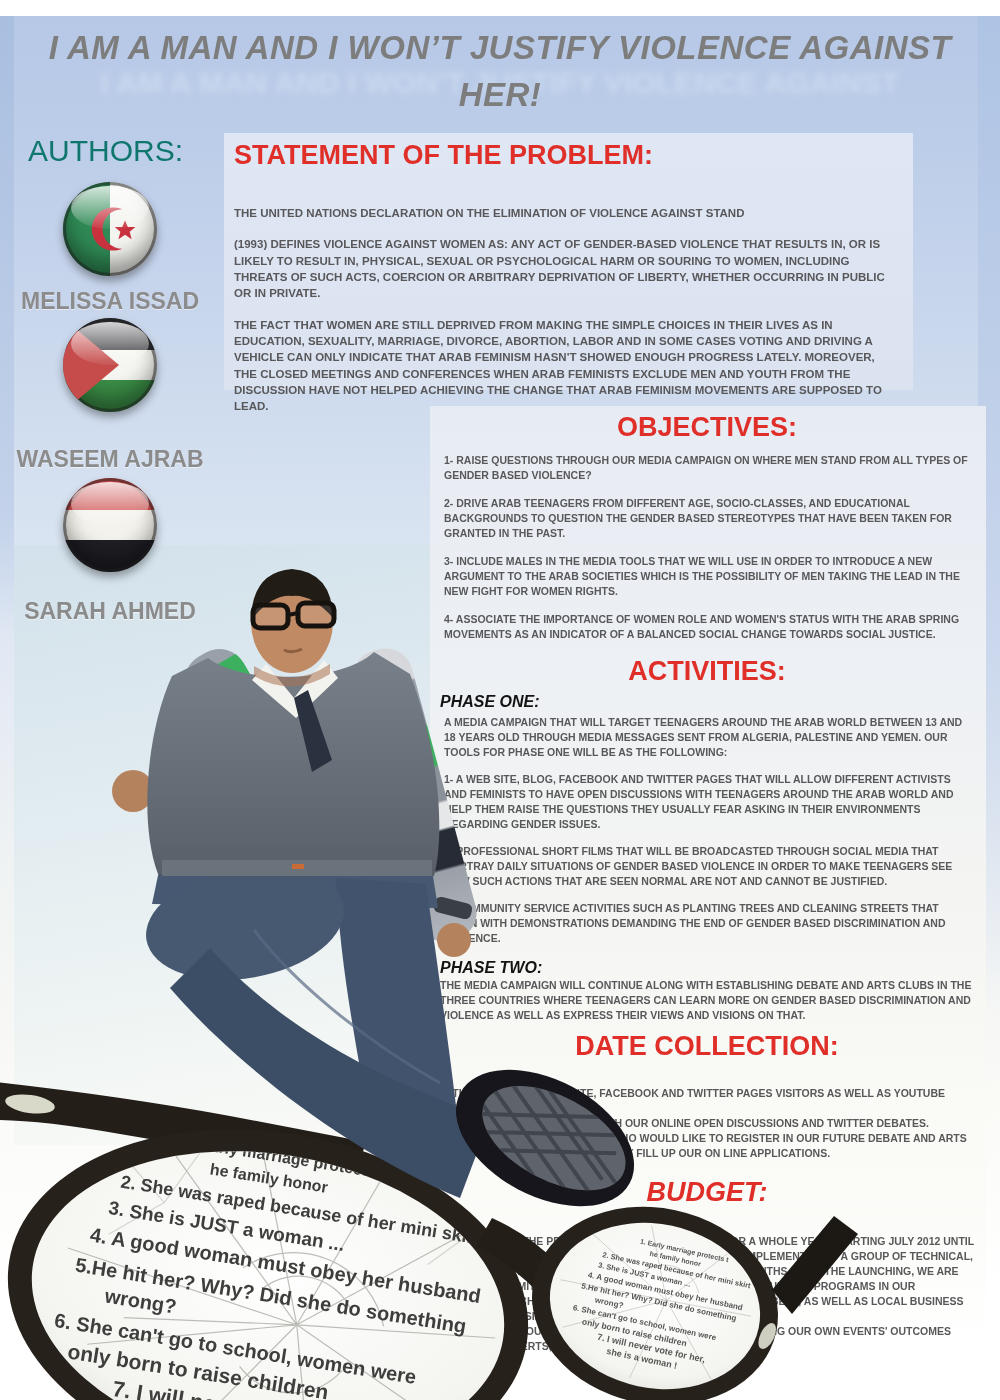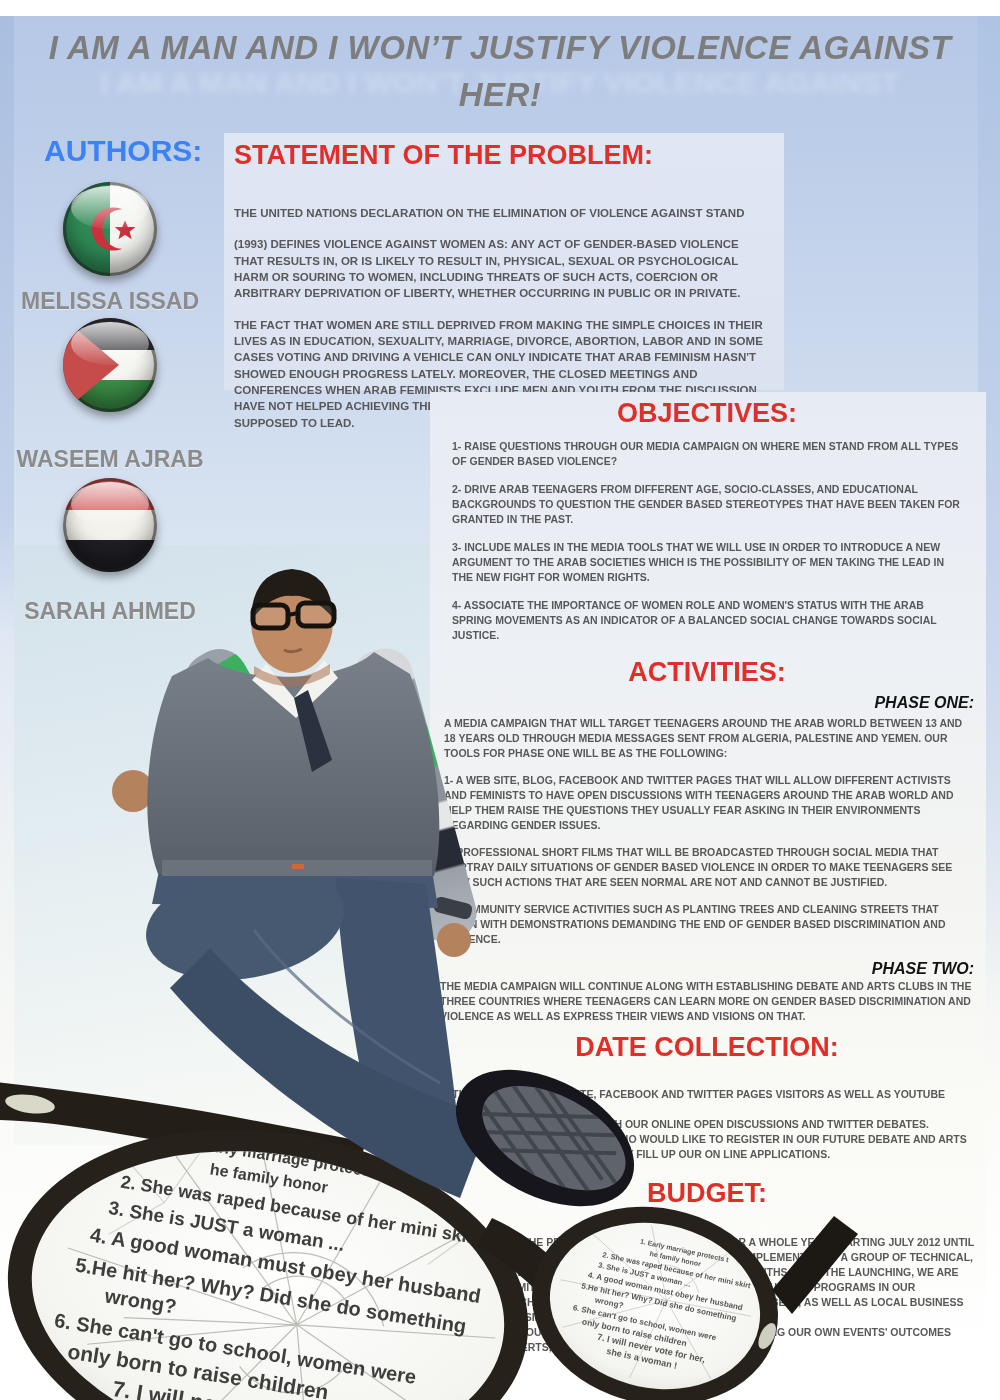--- a/index.html
+++ b/index.html
@@ -13,54 +13,54 @@
   .edge-right{position:absolute;right:0;top:16px;width:22px;height:1000px;
       background:linear-gradient(180deg,#aec4e4,#c9d6ec 60%,rgba(230,236,246,0));}
   .sky{position:absolute;left:14px;top:545px;width:420px;height:600px;
       background:linear-gradient(170deg,#d2e1eb 0%,#e3edf1 45%,#f2f6f4 80%,rgba(255,255,255,0));}
 
   .title-wrap{position:absolute;left:0;top:24px;width:1000px;text-align:center;z-index:4;}
   .title-line{font-size:33px;font-weight:bold;color:#7d7d7d;letter-spacing:.5px;line-height:47px;font-style:italic;}
   .ghost-title{position:absolute;left:0;top:66px;width:1000px;text-align:center;z-index:3;
       font-size:30px;font-weight:bold;color:#cfdcf0;filter:blur(3px);opacity:.85;}
 
-  .authors-head{position:absolute;left:28px;top:134px;font-size:30px;font-weight:bold;color:#3b82f6;z-index:5;margin-left:16px;}
+  .authors-head{position:absolute;left:28px;top:134px;font-size:30px;font-weight:normal;color:#0f766e;z-index:5;}
   .author{position:absolute;width:220px;left:0;text-align:center;z-index:5;}
   .author .name{font-size:23px;font-weight:bold;color:#8b8b8b;text-shadow:0 1px 0 rgba(255,255,255,.5);}
   .flag{width:94px;height:94px;border-radius:50%;margin:0 auto;position:relative;overflow:hidden;
         box-shadow:inset 0 0 0 3px rgba(30,30,30,.5), inset 0 -14px 20px rgba(0,0,0,.4),
                    0 5px 9px rgba(0,0,0,.35);}
   .flag::after{content:'';position:absolute;left:9%;top:4%;width:82%;height:46%;border-radius:50%;
         background:linear-gradient(rgba(255,255,255,.8),rgba(255,255,255,.05));}
   .flag.algeria{background:linear-gradient(90deg,#2f8a55 0 50%,#f3f3ef 50% 100%);}
   .flag.palestine{background:linear-gradient(180deg,#2c2c31 0 34%,#f5f5f1 34% 66%,#3a8d46 66% 100%);}
   .flag.palestine::before{content:'';position:absolute;left:0;top:0;width:0;height:0;
         border-top:47px solid transparent;border-bottom:47px solid transparent;border-left:56px solid #c64b4b;}
   .flag.yemen{background:linear-gradient(180deg,#cc4a4a 0 34%,#f4f2ec 34% 66%,#1e1e24 66% 100%);}
   .flag svg{position:absolute;left:0;top:0;width:100%;height:100%;}
 
-  .statement{position:absolute;left:224px;top:133px;width:560px;height:257px;box-sizing:border-box;
+  .statement{position:absolute;left:224px;top:133px;width:689px;height:257px;box-sizing:border-box;
       padding:7px 16px 0 10px;background:linear-gradient(180deg,#e0e7f4,#dbe2f0);z-index:2;}
   .red-h{font-size:27px;font-weight:bold;color:#e02e29;margin:0;}
   .statement .red-h{text-align:left;margin-bottom:34px;}
   .body-text{font-size:11.5px;font-weight:bold;color:#58585a;line-height:1.42;margin:0 0 15px;}
 
-  .right-panel{position:absolute;left:430px;top:392px;width:556px;min-height:758px;box-sizing:border-box;
+  .right-panel{position:absolute;left:430px;top:406px;width:556px;min-height:758px;box-sizing:border-box;
       padding:2px 12px 0 10px;z-index:2;
       background:linear-gradient(180deg,#e7ebf3 0%,#edf0f4 28%,#f4f5f2 52%,#fafaf6 74%,rgba(255,255,255,0) 100%);}
   .right-panel .red-h{text-align:center;}
   .sec-gap{margin:4px 0 10px;}
-  .item-text{font-size:10.5px;font-weight:bold;color:#58585a;line-height:1.43;margin:0 12px 13px;}
+  .item-text{font-size:10.5px;font-weight:bold;color:#58585a;line-height:1.43;margin:0 4px 13px;}
   .tight .item-text{margin:0;}
-  .phase-label{font-size:16px;font-style:italic;font-weight:bold;color:#131313;margin:2px 0 1px;text-align:right;}
+  .phase-label{font-size:16px;font-style:italic;font-weight:bold;color:#131313;margin:2px 0 1px;}
   .act-items .item-text{margin:4px;}
   .act-items .item-text + .item-text{margin-top:12px;}
   .h-activities{margin:14px 0 6px;}
   .h-date{margin:8px 0 24px;}
-  .h-budget{margin:16px 0 26px;}
+  .h-budget{margin:16px 0 26px;font-style:italic;}
   .budget-block .item-text{margin:0;}
 
   svg text{font-family:"Liberation Sans",sans-serif;}
   .man-svg{position:absolute;left:40px;top:548px;width:620px;height:700px;z-index:7;}
   .glasses-svg{position:absolute;left:0;top:1040px;width:1000px;height:360px;z-index:6;}
 </style>
 </head>
 <body>
 
 <div class="page">

